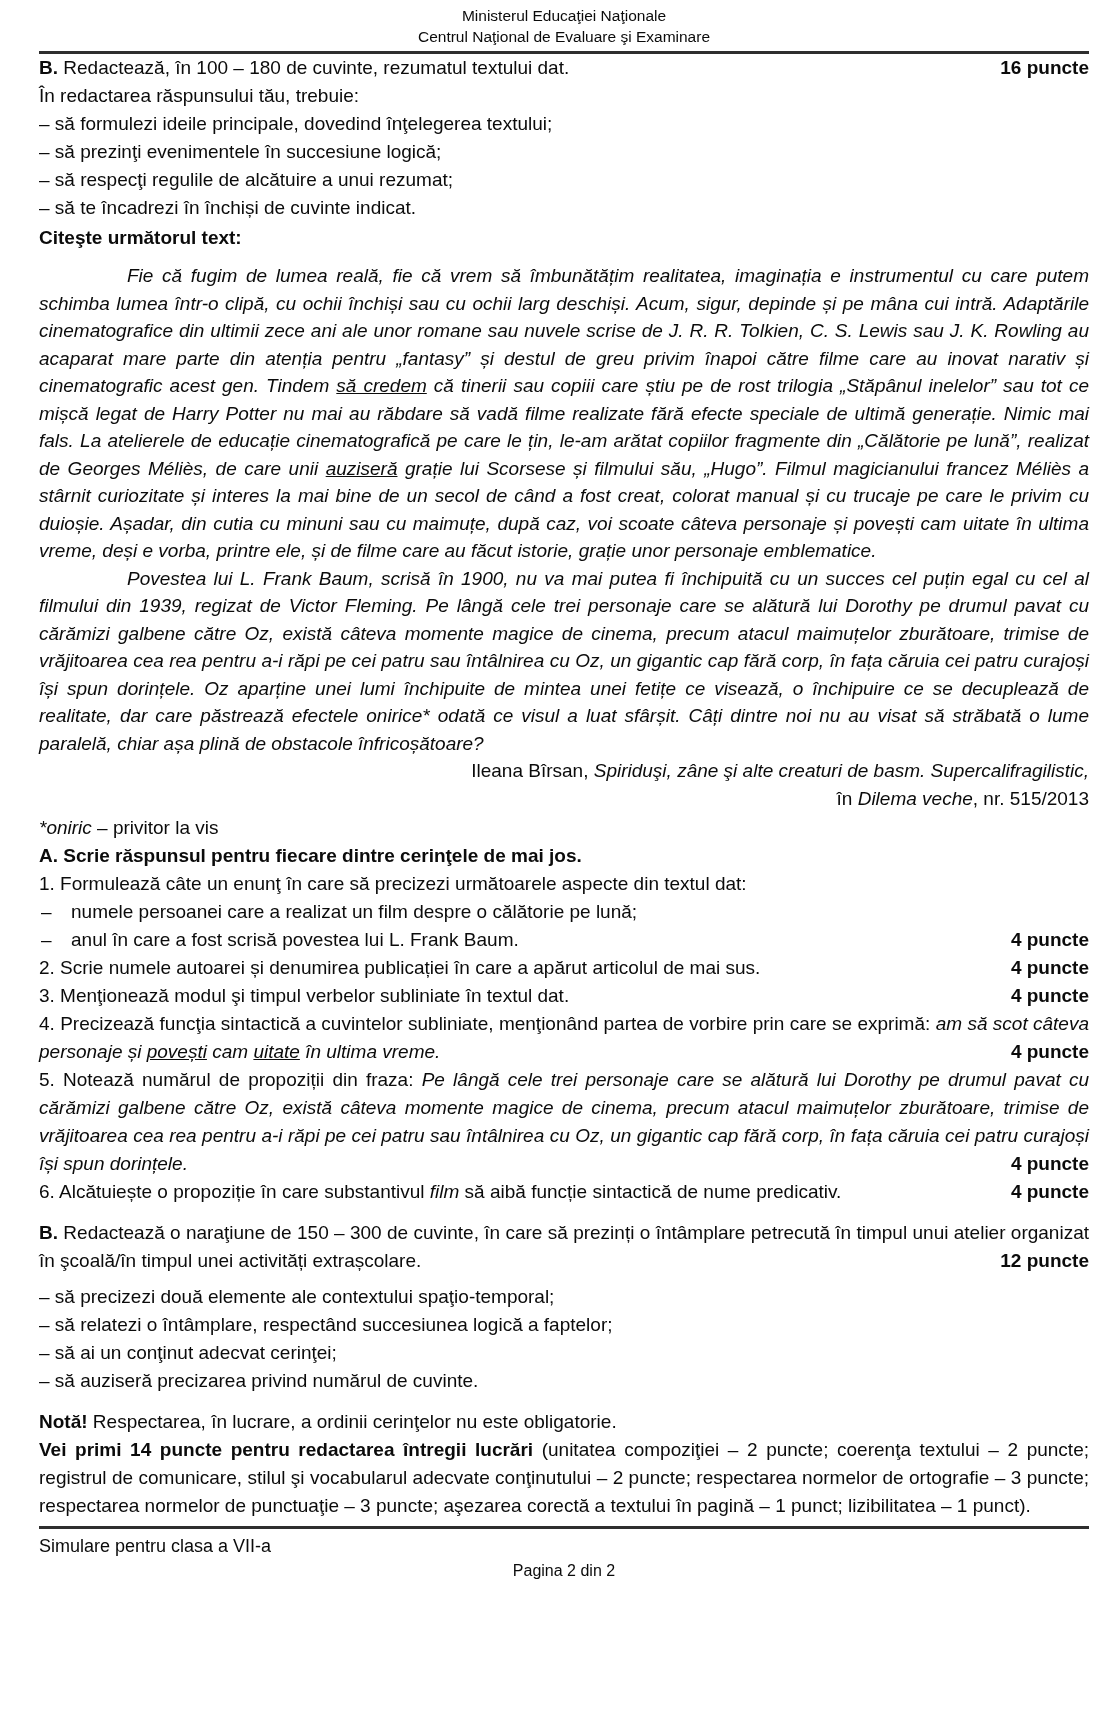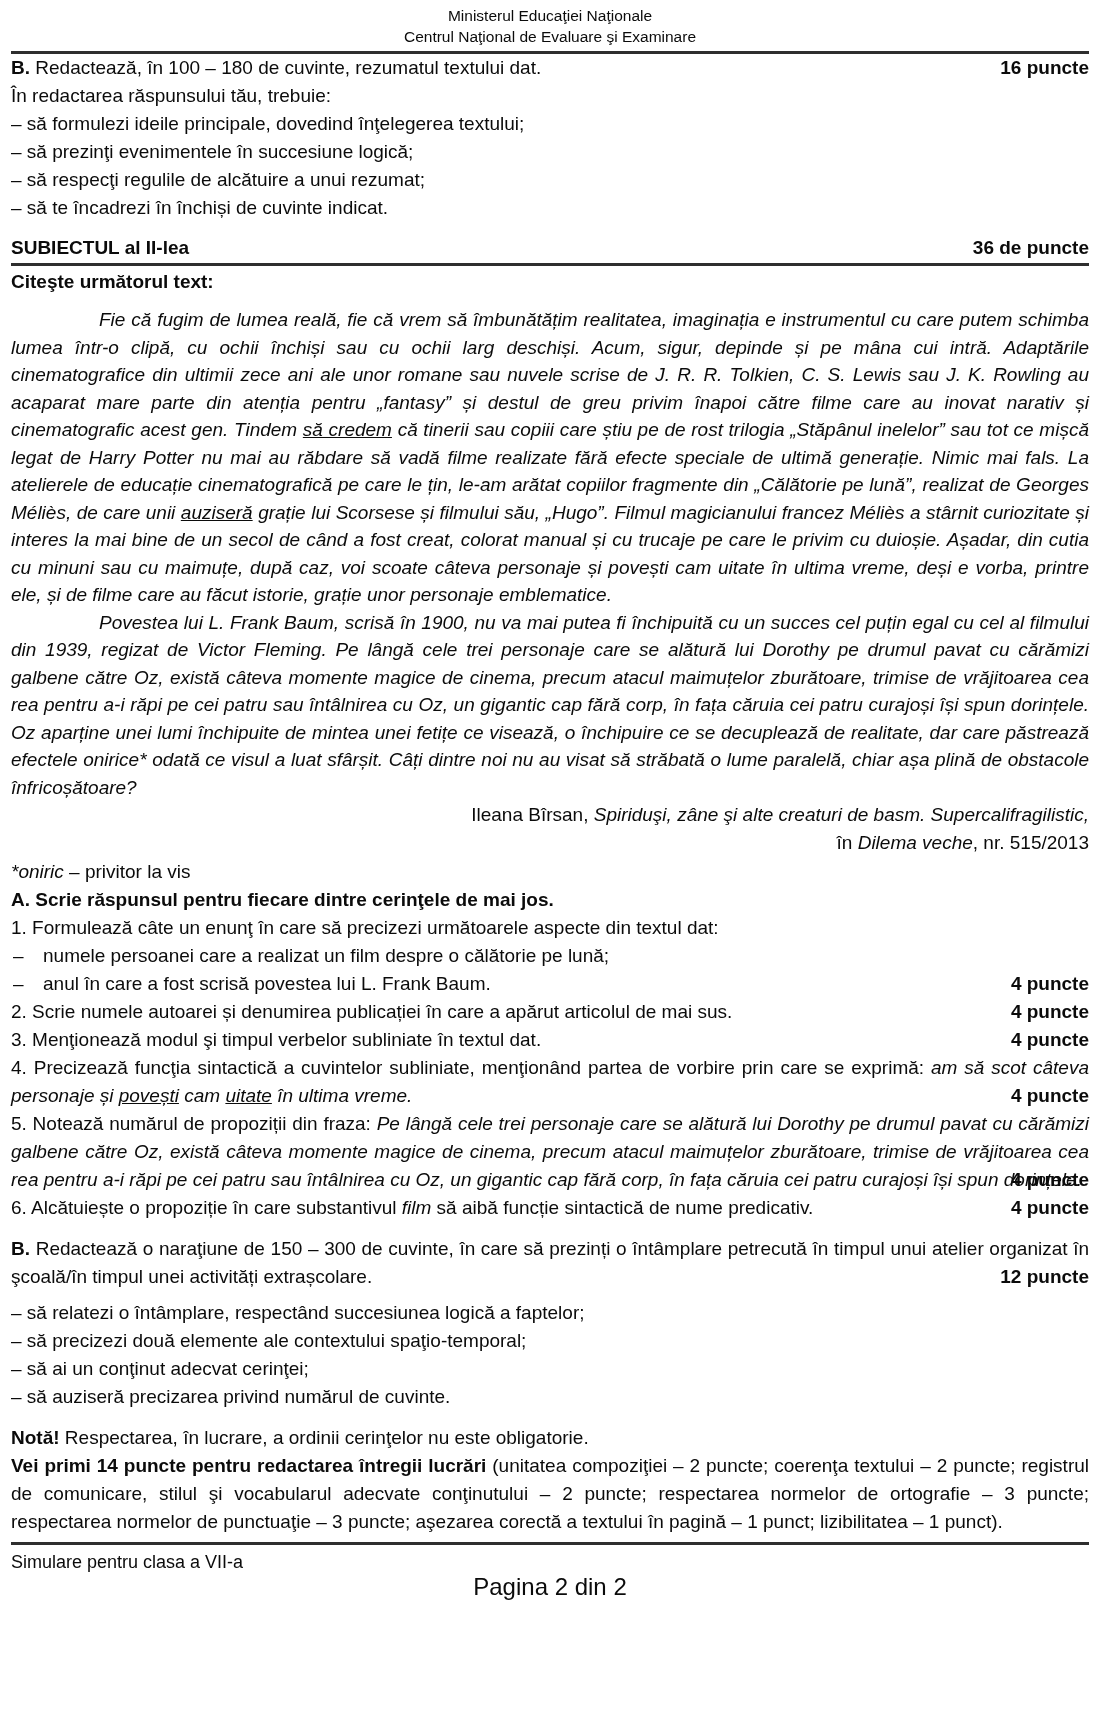--- a/index.html
+++ b/index.html
@@ -5,21 +5,21 @@
   html, body { margin: 0; padding: 0; }
   body {
     width: 1100px;
     min-height: 1731px;
     background: #ffffff;
     color: #0b0b0b;
     font-family: "Liberation Sans", sans-serif;
     font-size: 19px;
     -webkit-font-smoothing: antialiased;
   }
-  .page { padding: 5px 11px 0 11px; }
+  .page { padding: 5px 11px 0 11px; margin-left: 28px; }
 
   .center   { text-align: center; }
   .hdr      { font-size: 15.5px; line-height: 21px; }
   .divider  { border-top: 3px solid #2e2e2e; margin-top: 4px; }
   .footline { border-top: 3px solid #2e2e2e; margin-top: 6px; }
 
   .b { font-weight: bold; }
   .i { font-style: italic; }
   .u { text-decoration: underline; }
 
@@ -52,21 +52,21 @@
   .abs-pts { position: absolute; right: 0; bottom: 0; font-weight: bold; }
 
   .subrow { display: flex; align-items: baseline; line-height: 28px; }
   .subrow .dash { width: 30px; flex: 0 0 30px; padding-left: 2px; }
   .subrow .subtext { flex: 1 1 auto; }
 
   .gap-sm { height: 8px; }
   .gap-md { height: 13px; }
 
   .footer-row { display: flex; justify-content: space-between; font-size: 18px; line-height: 26px; margin-top: 4px; }
-  .footer-page { text-align: center; font-size: 24px; line-height: 24px; }
+  .footer-page { text-align: center; font-size: 16px; line-height: 24px; }
 </style>
 </head>
 <body>
 
 <div class="page">
 
   <div class="center hdr">
     <div>Ministerul Educaţiei Naţionale</div>
     <div>Centrul Naţional de Evaluare şi Examinare</div>
   </div>
@@ -80,24 +80,20 @@
     <span class="pts">16 puncte</span>
   </div>
   <div class="line">În redactarea răspunsului tău, trebuie:</div>
   <div>
     <div class="line">– să formulezi ideile principale, dovedind înţelegerea textului;</div>
     <div class="line">– să prezinţi evenimentele în succesiune logică;</div>
     <div class="line">– să respecţi regulile de alcătuire a unui rezumat;</div>
     <div class="line">– să te încadrezi în închiși de cuvinte indicat.</div>
   </div>
 
-  <div class="row line subject-title-row">
-    <span class="b">SUBIECTUL al II-lea</span>
-    <span class="pts">36 de puncte</span>
-  </div>
   <div class="b line read-prompt">Citeşte următorul text:</div>
 
   <div class="textblock">
     <p><span>Fie că fugim de lumea reală, fie că vrem să îmbunătățim realitatea, imaginația e instrumentul cu care putem schimba lumea într-o clipă, cu ochii închiși sau cu ochii larg deschiși. Acum, sigur, depinde și pe mâna cui intră. Adaptările cinematografice din ultimii zece ani ale unor romane sau nuvele scrise de J. R. R. Tolkien, C. S. Lewis sau J. K. Rowling au acaparat mare parte din atenția pentru „fantasy” și destul de greu privim înapoi către filme care au inovat narativ și cinematografic acest gen. Tindem </span><span class="u">să credem</span><span> că tinerii sau copiii care știu pe de rost trilogia „Stăpânul inelelor” sau tot ce mișcă legat de Harry Potter nu mai au răbdare să vadă filme realizate fără efecte speciale de ultimă generație. Nimic mai fals. La atelierele de educație cinematografică pe care le țin, le-am arătat copiilor fragmente din „Călătorie pe lună”, realizat de Georges Méliès, de care unii </span><span class="u">auziseră</span><span> grație lui Scorsese și filmului său, „Hugo”. Filmul magicianului francez Méliès a stârnit curiozitate și interes la mai bine de un secol de când a fost creat, colorat manual și cu trucaje pe care le privim cu duioșie. Așadar, din cutia cu minuni sau cu maimuțe, după caz, voi scoate câteva personaje și povești cam uitate în ultima vreme, deși e vorba, printre ele, și de filme care au făcut istorie, grație unor personaje emblematice.</span></p>
     <p>Povestea lui L. Frank Baum, scrisă în 1900, nu va mai putea fi închipuită cu un succes cel puțin egal cu cel al filmului din 1939, regizat de Victor Fleming. Pe lângă cele trei personaje care se alătură lui Dorothy pe drumul pavat cu cărămizi galbene către Oz, există câteva momente magice de cinema, precum atacul maimuțelor zburătoare, trimise de vrăjitoarea cea rea pentru a-i răpi pe cei patru sau întâlnirea cu Oz, un gigantic cap fără corp, în fața căruia cei patru curajoși își spun dorințele. Oz aparține unei lumi închipuite de mintea unei fetițe ce visează, o închipuire ce se decuplează de realitate, dar care păstrează efectele onirice* odată ce visul a luat sfârșit. Câți dintre noi nu au visat să străbată o lume paralelă, chiar așa plină de obstacole înfricoșătoare?</p>
   </div>
 
   <div class="attrline">
     <span>Ileana Bîrsan, </span><span class="i">Spiriduşi, zâne şi alte creaturi de basm. Supercalifragilistic,</span>
   </div>
@@ -151,22 +147,22 @@
 
   <div class="line just rel">
     <span class="b">B.</span>
     <span>Redactează o naraţiune de 150 – 300 de cuvinte, în care să prezinți o întâmplare petrecută în timpul unui atelier organizat în şcoală/în timpul unei activități extrașcolare.</span>
     <span class="abs-pts">12 puncte</span>
   </div>
 
   <div class="gap-sm"></div>
 
   <div>
+    <div class="line">– să precizezi două elemente ale contextului spaţio-temporal;</div>
     <div class="line">– să relatezi o întâmplare, respectând succesiunea logică a faptelor;</div>
-    <div class="line">– să precizezi două elemente ale contextului spaţio-temporal;</div>
     <div class="line">– să ai un conţinut adecvat cerinţei;</div>
     <div class="line">– să auziseră precizarea privind numărul de cuvinte.</div>
   </div>
 
   <div class="gap-md"></div>
 
   <div class="line">
     <span class="b">Notă!</span><span> Respectarea, în lucrare, a ordinii cerinţelor nu este obligatorie.</span>
   </div>
   <div class="line just">

